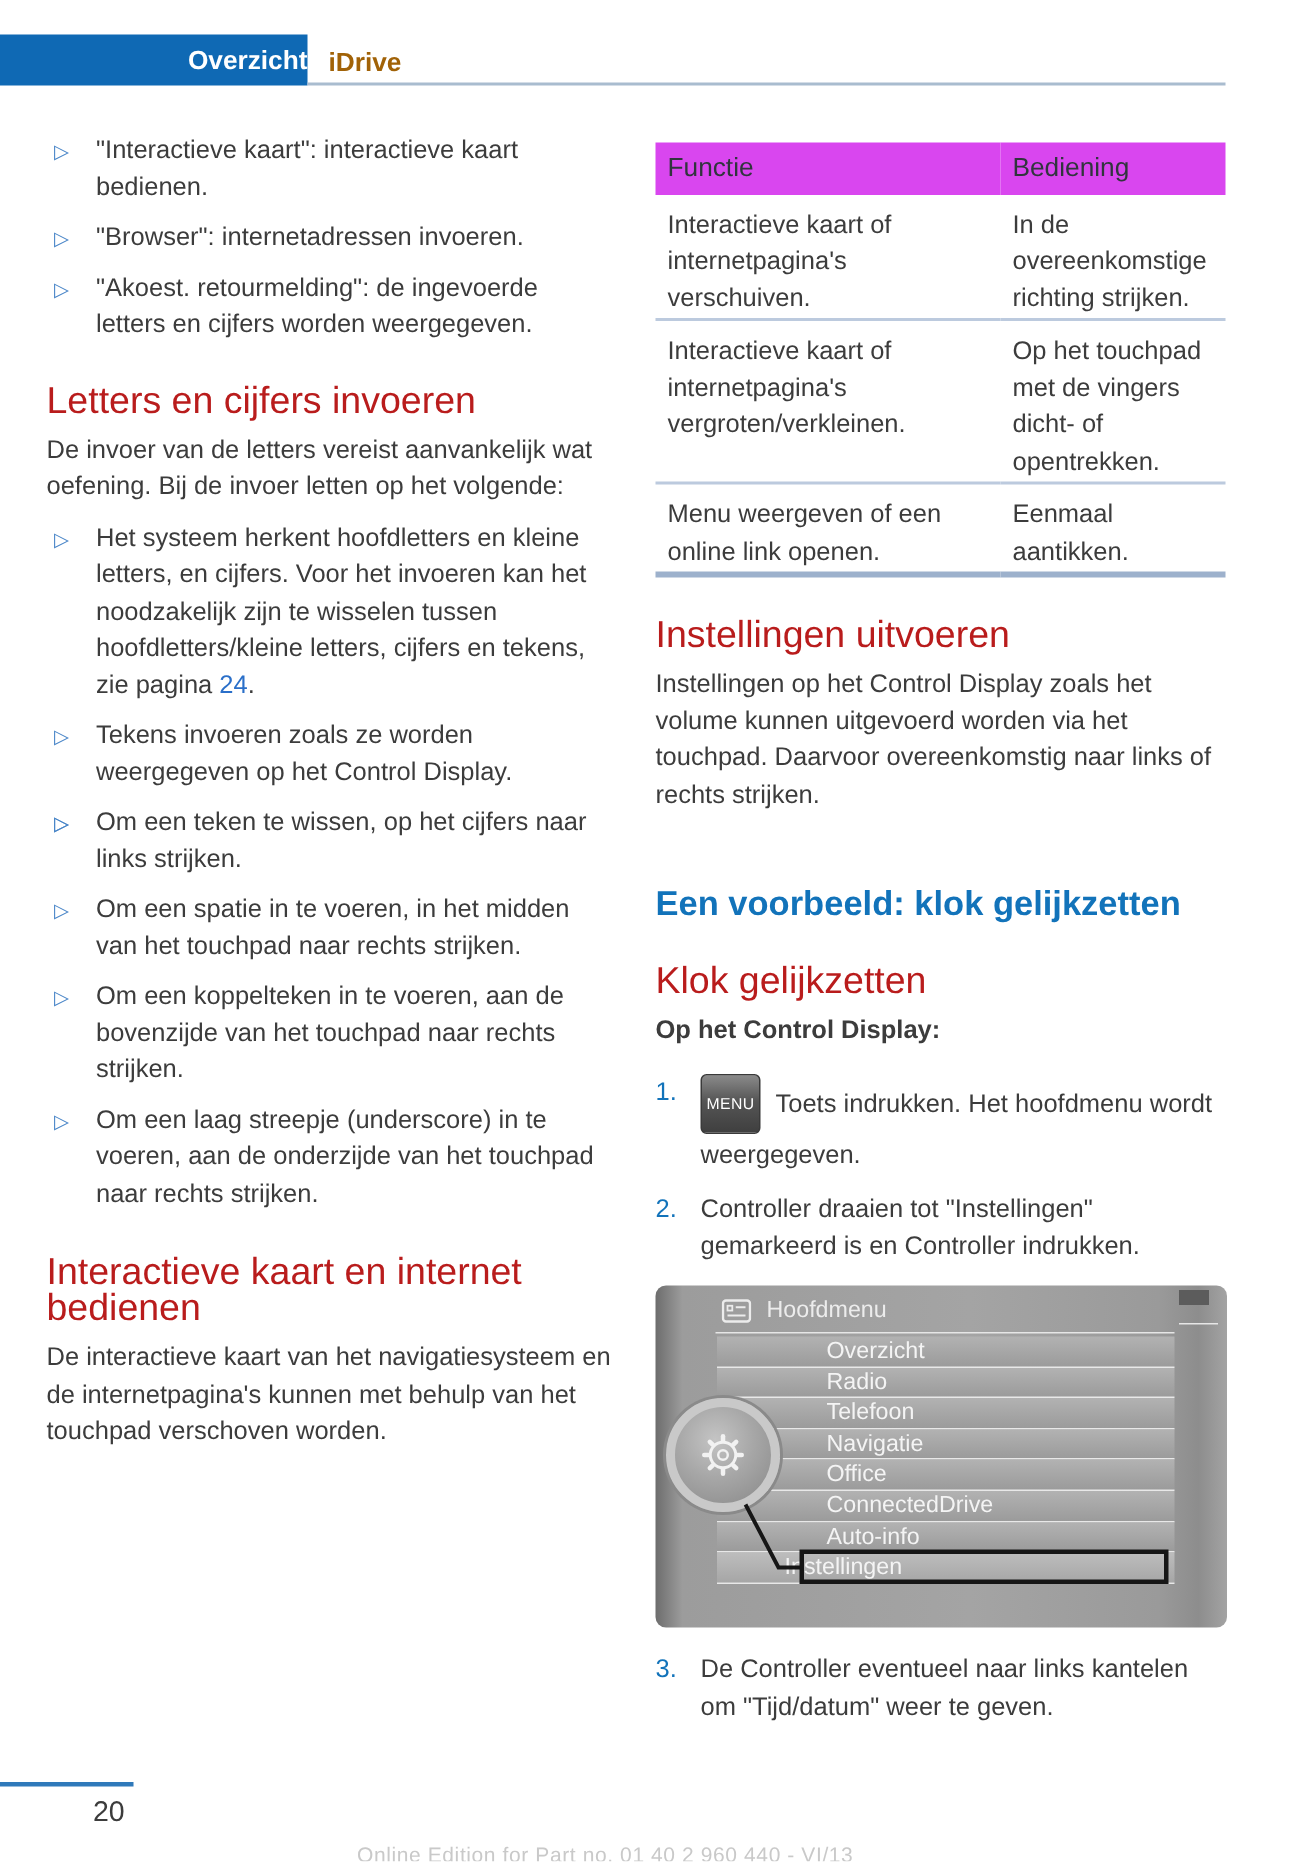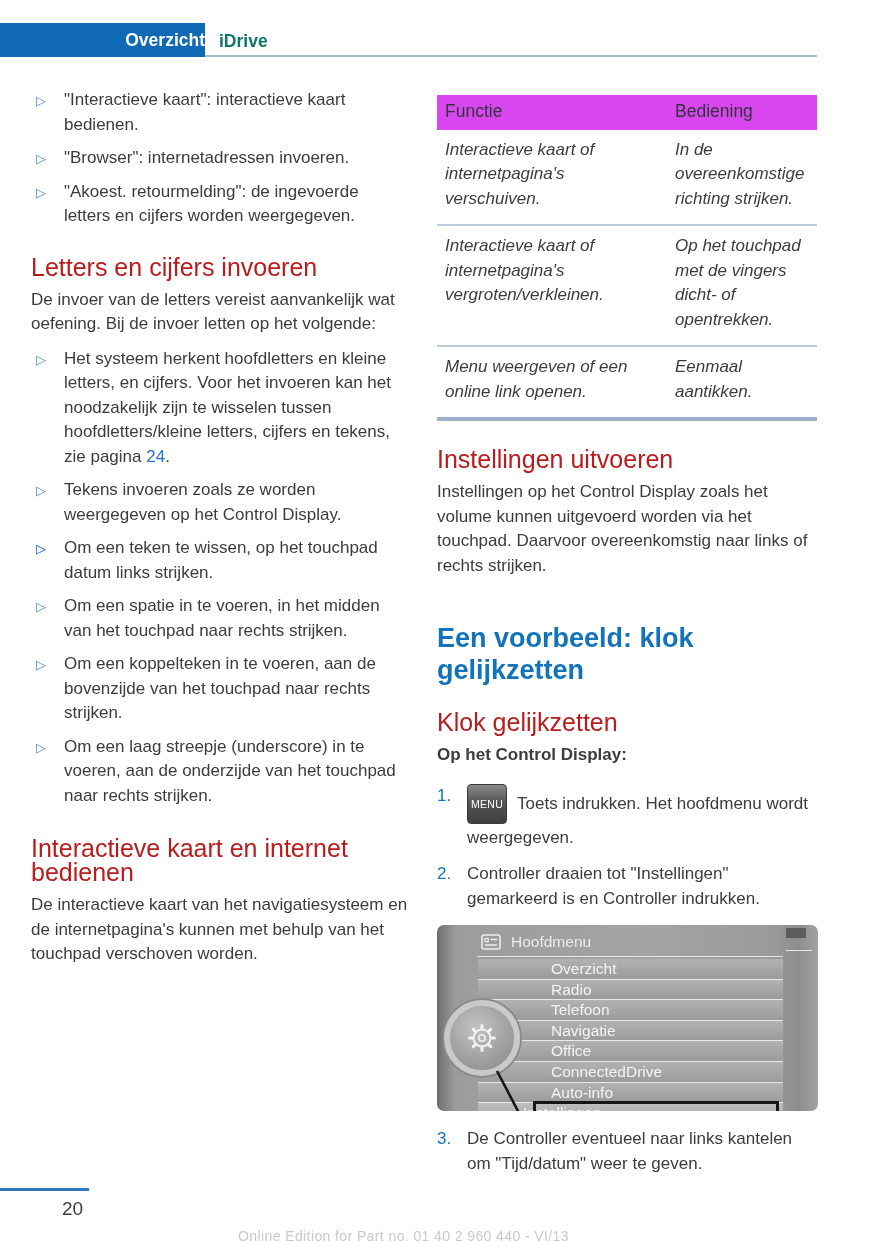--- a/index.html
+++ b/index.html
@@ -3,31 +3,31 @@
 <meta charset="utf-8">
 <style>
   html,body{margin:0;padding:0;background:#ffffff;}
   #page{position:relative;width:875px;height:1241px;background:#fff;overflow:hidden;
         font-family:"Liberation Sans",sans-serif;color:#3c3c3c;}
 
   
   .runhead-bar{position:absolute;left:0;top:23px;width:205px;height:34px;background:#0f69b4;
                display:flex;align-items:center;justify-content:flex-end;box-sizing:border-box;}
   .runhead-bar .sec{color:#fff;font-weight:bold;font-size:17.5px;}
-  .runhead-chap{position:absolute;left:219px;top:31px;font-size:17.5px;font-weight:bold;color:#0f766e;}
+  .runhead-chap{position:absolute;left:219px;top:31px;font-size:17.5px;font-weight:bold;color:#a16207;}
   .runhead-rule{position:absolute;left:205px;top:55px;width:612px;height:2px;background:#a9bccf;}
 
   
   .col{position:absolute;top:88px;font-size:17px;line-height:24.5px;}
   .col-left{left:31px;width:378px;}
   .col-right{left:437px;width:381px;}
 
   p{margin:0 0 10px 0;}
   .h-sec{color:#b91c1c;font-size:25px;line-height:24px;font-weight:normal;margin:0 0 9px 0;}
-  .h-big{color:#1273ba;font-size:27px;line-height:32px;font-weight:bold;margin:0 0 24px 0;}
+  .h-big{color:#1273ba;font-size:23px;line-height:32px;font-weight:bold;margin:0 0 24px 0;}
   a.pagelink{color:#2a6fc9;text-decoration:none;}
 
   
   ul.tri{list-style:none;margin:0;padding:0;}
   ul.tri li{position:relative;padding-left:33px;margin:0 0 9px 0;}
   ul.tri li .marker{position:absolute;left:5px;top:1px;color:#4a86c8;font-size:13px;}
 
   
   ol.steps{list-style:none;margin:0;padding:0;}
   ol.steps li{display:flex;margin:0 0 12px 0;}
@@ -35,25 +35,25 @@
   ol.steps .step-body{flex:1;}
   .menu-key{display:inline-block;width:38px;height:38px;border-radius:4px;margin:0 10px 2px 0;
             background:linear-gradient(180deg,#8a8a8a 0%,#555 45%,#3f3f3f 100%);
             border:1px solid #3a3a3a;color:#fff;font-size:10.5px;text-align:center;line-height:38px;
             vertical-align:middle;letter-spacing:.3px;}
 
   
   table.fn{border-collapse:collapse;width:380px;margin:7px 0 26px 0;border-bottom:4px solid #9db1cc;}
   table.fn th{background:#d946ef;text-align:left;font-weight:normal;font-size:17.5px;color:#30353d;
               padding:4px 6px 6px 8px;}
-  table.fn td{vertical-align:top;padding:8px 6px 13px 8px;border-top:2px solid #bccade;font-style:italic;}
+  table.fn td{vertical-align:top;padding:8px 6px 1px 8px;border-top:2px solid #bccade;}
   table.fn th:first-child,table.fn td:first-child{width:216px;}
 
   
-  .screen{position:relative;width:381px;height:186px;margin:14px 0 16px 0;border-radius:7px;overflow:hidden;
+  .screen{position:relative;width:381px;height:228px;margin:14px 0 16px 0;border-radius:7px;overflow:hidden;
           background:linear-gradient(90deg,#6d6d6d 0px,#9c9c9c 18px,#a4a4a4 55%,#9a9a9a 88%,#8d8d8d 95%,#a3a3a3 100%);}
   .screen .hdr{position:absolute;left:44px;top:5px;height:24px;display:flex;align-items:center;color:#ececec;font-size:15.5px;}
   .screen .hdr .glyph{margin-right:10px;display:inline-flex;}
   .screen .hdr-rule{position:absolute;left:40px;top:31px;width:306px;height:1px;background:#e6e6e6;}
   .screen .tr-dark{position:absolute;left:349px;top:3px;width:20px;height:10px;background:#5c5c5c;}
   .screen .tr-line{position:absolute;left:349px;top:25px;width:26px;height:1px;background:#e6e6e6;}
   .rows{position:absolute;left:41px;top:34px;width:305px;}
   .mrow{height:19.6px;line-height:19.6px;padding-left:73px;color:#f4f4f4;font-size:15.5px;
         background:linear-gradient(180deg,#b2b2b2,#9b9b9b);border-bottom:1px solid #e8e8e8;
         white-space:nowrap;overflow:hidden;}
@@ -92,21 +92,21 @@
 
     <h3 class="h-sec">Letters en cijfers invoeren</h3>
     <p>De invoer van de letters vereist aanvankelijk wat oefening. Bij de invoer letten op het volgende:</p>
 
     <ul class="tri" style="margin-bottom:28px;">
       <li>
         <span class="marker">▷</span><span>Het systeem herkent hoofdletters en kleine letters, en cijfers. Voor het invoeren kan het noodzakelijk zijn te wisselen tussen hoofdletters/kleine letters, cijfers en tekens, zie pagina </span><a class="pagelink" href="#">24</a><span>.</span>
       </li>
       <li><span class="marker">▷</span><span>Tekens invoeren zoals ze worden weergegeven op het Control Display.</span></li>
       <li><span class="marker">▷</span></li>
-      <li><span class="marker">▷</span><span>Om een teken te wissen, op het touchpad datum links strijken.</span></li>
+      <li><span class="marker">▷</span><span>Om een teken te wissen, op het cijfers naar links strijken.</span></li>
       <li><span class="marker">▷</span><span>Om een spatie in te voeren, in het midden van het touchpad naar rechts strijken.</span></li>
       <li><span class="marker">▷</span><span>Om een koppelteken in te voeren, aan de bovenzijde van het touchpad naar rechts strijken.</span></li>
       <li><span class="marker">▷</span><span>Om een laag streepje (underscore) in te voeren, aan de onderzijde van het touchpad naar rechts strijken.</span></li>
     </ul>
 
     <h3 class="h-sec" style="width:330px;">Interactieve kaart en internet bedienen</h3>
     <p>De interactieve kaart van het navigatiesysteem en de internetpagina's kunnen met behulp van het touchpad verschoven worden.</p>
   </div>
 
   <div class="col col-right">

